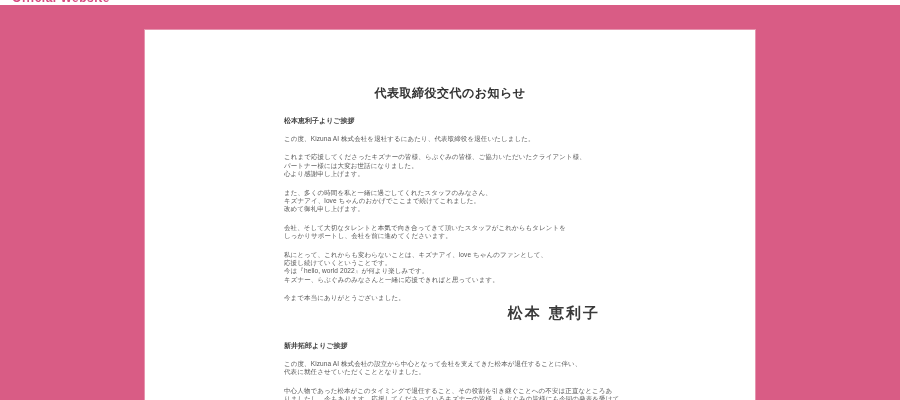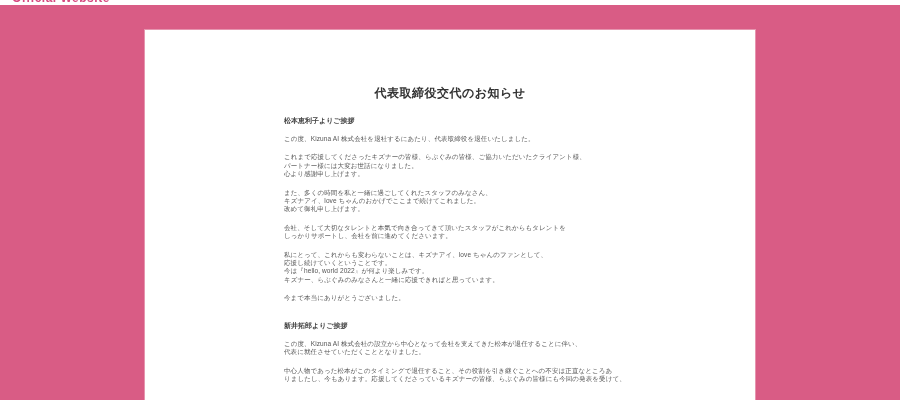--- a/index.html
+++ b/index.html
@@ -122,20 +122,21 @@
           <span class="line">私にとって、これからも変わらないことは、キズナアイ、love ちゃんのファンとして、</span>
           <span class="line">応援し続けていくということです。</span>
           <span class="line">今は『hello, world 2022』が何より楽しみです。</span>
           <span class="line">キズナー、らぶぐみのみなさんと一緒に応援できればと思っています。</span>
         </p>
 
         <p class="para">
           <span class="line">今まで本当にありがとうございました。</span>
         </p>
 
+        <div class="signature">松本 恵利子</div>
       </section>
 
       <section class="section-arai">
         <h2 class="section-heading">新井拓郎よりご挨拶</h2>
 
         <p class="para">
           <span class="line">この度、Kizuna AI 株式会社の設立から中心となって会社を支えてきた松本が退任することに伴い、</span>
           <span class="line">代表に就任させていただくこととなりました。</span>
         </p>
 

